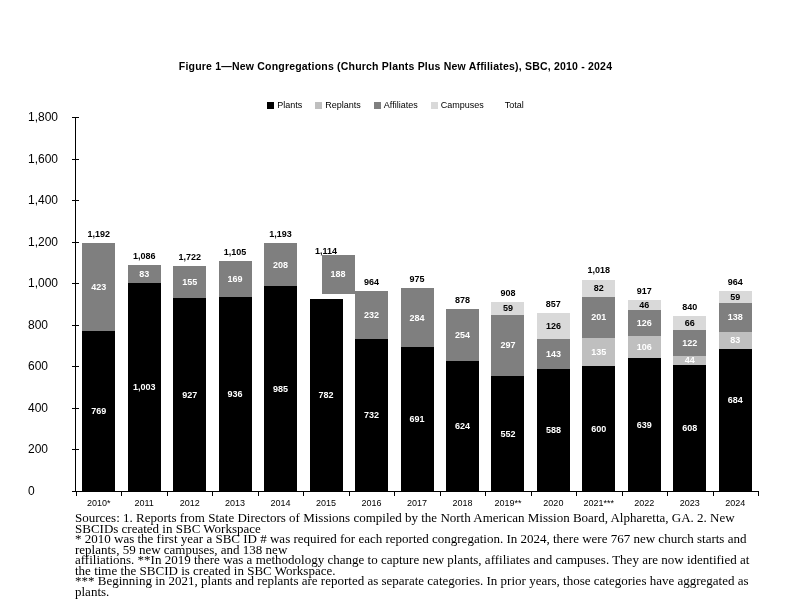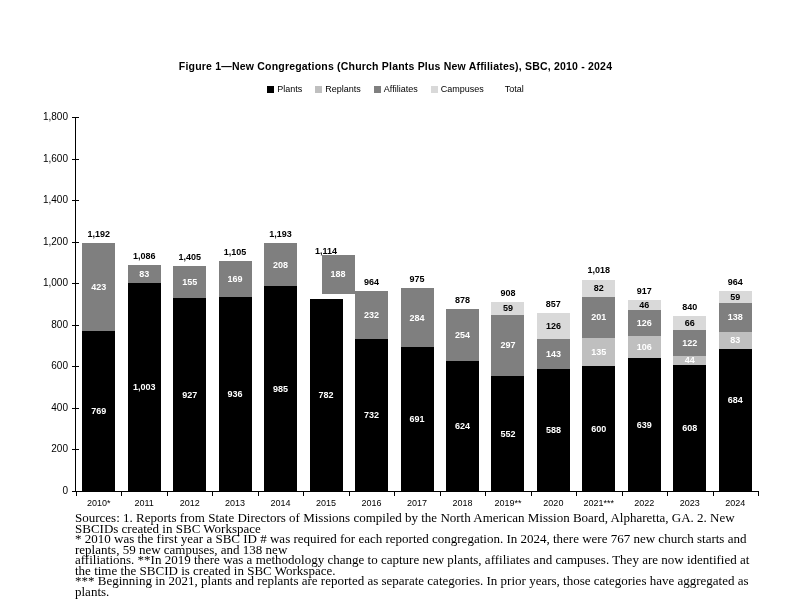--- a/index.html
+++ b/index.html
@@ -15,32 +15,32 @@
     text-align: center;
     font-size: 10.5px; font-weight: bold; color: #000;
     letter-spacing: 0.2px;
   }
   .legend {
     position: absolute; left: 0; top: 84px; width: 791px;
     display: flex; justify-content: center; align-items: center;
     gap: 13px;
     font-size: 9px; color: #000;
   }
-  .legend-item { display: flex; align-items: center; gap: 3px; }
+  .legend-item { display: flex; align-items: center; gap: 3px; margin-top: 16px; }
   .legend-swatch { width: 7px; height: 7px; display: inline-block; }
   .plot {
     position: absolute;
     left: 75px; top: 117px; width: 682px; height: 374px;
     border-left: 1px solid #000;
     border-bottom: 1px solid #000;
   }
   .y-tick-label {
     position: absolute;
-    width: 40px; text-align: right;
-    font-size: 10px; color: #000; line-height: 10px;
+    width: 40px; text-align: left;
+    font-size: 12px; color: #000; line-height: 10px;
   }
   .y-tick {
     position: absolute; height: 1px; width: 7px; background: #000;
   }
   .x-tick {
     position: absolute; width: 1px; height: 5px; background: #000;
   }
   .x-label {
     position: absolute;
     text-align: center; font-size: 9px; color: #000; line-height: 11px;
@@ -134,21 +134,21 @@
       <div class="bar-col" style="left: 51.7px; width: 33px; top: 0px; height: 374px;">
         <div class="bar-segment" style="bottom: 0px; height: 208.401px; background: rgb(0, 0, 0); color: rgb(255, 255, 255);">1,003</div>
         <div class="bar-segment" style="bottom: 208.401px; height: 17.2456px; background: rgb(127, 127, 127); color: rgb(255, 255, 255);">83</div>
       </div>
       <div class="bar-total-label" style="left: 37.4667px; width: 61.4667px; top: 134.353px;">1,086</div>
       <div class="x-label" style="left: 37.4667px; width: 61.4667px; top: 381px;">2011</div>
       <div class="bar-col" style="left: 97.1667px; width: 33px; top: 0px; height: 374px;">
         <div class="bar-segment" style="bottom: 0px; height: 192.61px; background: rgb(0, 0, 0); color: rgb(255, 255, 255);">927</div>
         <div class="bar-segment" style="bottom: 192.61px; height: 32.2056px; background: rgb(127, 127, 127); color: rgb(255, 255, 255);">155</div>
       </div>
-      <div class="bar-total-label" style="left: 82.9333px; width: 61.4667px; top: 135.184px;">1,405</div>
+      <div class="bar-total-label" style="left: 82.9333px; width: 61.4667px; top: 135.184px;">1,722</div>
       <div class="x-label" style="left: 82.9333px; width: 61.4667px; top: 381px;">2012</div>
       <div class="bar-col" style="left: 142.633px; width: 33px; top: 0px; height: 374px;">
         <div class="bar-segment" style="bottom: 0px; height: 194.48px; background: rgb(0, 0, 0); color: rgb(255, 255, 255);">936</div>
         <div class="bar-segment" style="bottom: 194.48px; height: 35.1144px; background: rgb(127, 127, 127); color: rgb(255, 255, 255);">169</div>
       </div>
       <div class="bar-total-label" style="left: 128.4px; width: 61.4667px; top: 130.406px;">1,105</div>
       <div class="x-label" style="left: 128.4px; width: 61.4667px; top: 381px;">2013</div>
       <div class="bar-col" style="left: 188.1px; width: 33px; top: 0px; height: 374px;">
         <div class="bar-segment" style="bottom: 0px; height: 204.661px; background: rgb(0, 0, 0); color: rgb(255, 255, 255);">985</div>
         <div class="bar-segment" style="bottom: 204.661px; height: 43.2178px; background: rgb(127, 127, 127); color: rgb(255, 255, 255);">208</div>

